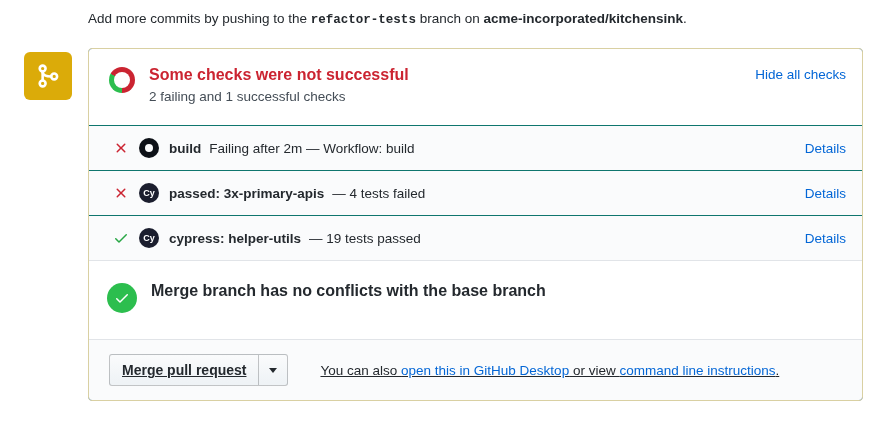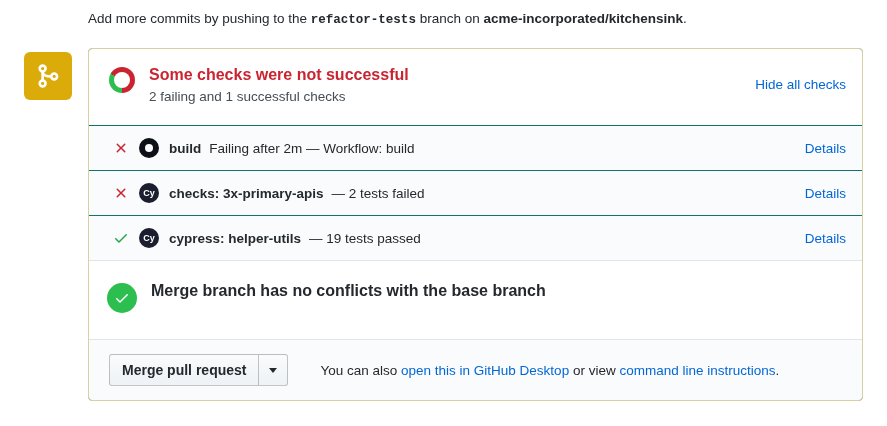--- a/index.html
+++ b/index.html
@@ -33,21 +33,21 @@
   .section-header { display: flex; align-items: flex-start; padding: 16px 16px 21px 20px; background: #fff; }
   .donut {
     width: 26px; height: 26px; border-radius: 50%; flex: none;
     background: conic-gradient(from 180deg, #2cbe4e 0deg 120deg, #cb2431 120deg 360deg);
     position: relative; margin-right: 14px; margin-top: 2px;
   }
   .donut::after { content: ""; position: absolute; inset: 5px; background: #fff; border-radius: 50%; }
   .header-title { font-size: 16px; font-weight: bold; color: #cb2431; line-height: 20px; }
   .header-sub { font-size: 13.5px; color: #444d56; margin-top: 4px; }
   a.link { color: #0366d6; text-decoration: none; font-size: 13.5px; cursor: pointer; }
-  .hide-link { margin-left: auto; margin-top: 12px; }
+  .hide-link { margin-left: auto; margin-top: 2px; }
 
   .check-row {
     display: flex; align-items: center; height: 45px;
     background: #fafbfc; border-top: 1px solid #0f766e;
     padding: 0 16px 0 24px; font-size: 13.5px;
   }
   .status-icon { width: 16px; height: 16px; flex: none; display: block; }
   .ci-icon { width: 20px; height: 20px; border-radius: 50%; flex: none; margin-left: 10px; }
   .ci-circleci { background: #0d1117; position: relative; }
   .ci-circleci::after { content: ""; position: absolute; inset: 6px; background: #fafbfc; border-radius: 50%; }
@@ -61,21 +61,21 @@
 
   .section-status { display: flex; align-items: flex-start; background: #fff; border-top: 1px solid #e1e4e8; padding: 20px 16px 26px 16px; }
   .big-check {
     width: 30px; height: 30px; border-radius: 50%; background: #2cbe4e; flex: none;
     display: flex; align-items: center; justify-content: center;
     margin: 2px 14px 0 2px;
   }
   .status-title { font-size: 16px; font-weight: bold; color: #24292e; line-height: 20px; }
   .status-sub { font-size: 13.5px; color: #444d56; margin-top: 4px; }
 
-  .section-actions { display: flex; align-items: center; background: #fafbfc; border-top: 1px solid #e1e4e8; padding: 14px 16px 14px 20px; }
+  .section-actions { display: flex; align-items: center; background: #fafbfc; border-top: 1px solid #e1e4e8; padding: 14px 16px 14px 20px; text-decoration: underline; }
   .btn-group { display: flex; }
   .btn {
     height: 32px; font-family: inherit; font-size: 14px; font-weight: bold; color: #24292e;
     background: linear-gradient(-180deg, #fafbfc, #eff3f6 90%);
     border: 1px solid rgba(27, 31, 35, 0.25); cursor: pointer;
   }
   .btn-main { padding: 0 12px; border-radius: 3px 0 0 3px; }
   .btn-caret {
     width: 30px; margin-left: -1px; border-radius: 0 3px 3px 0;
     display: flex; align-items: center; justify-content: center;
@@ -121,22 +121,22 @@
     <span class="check-name">build</span>
     <span class="check-desc">Failing after 2m — Workflow: build</span>
     <a href="#" class="link details-link">Details</a>
   </div>
 
   <div class="check-row">
     <svg class="status-icon" viewBox="0 0 16 16" width="16" height="16">
       <path fill="#cb2431" d="M3.72 3.72a.75.75 0 011.06 0L8 6.94l3.22-3.22a.75.75 0 111.06 1.06L9.06 8l3.22 3.22a.75.75 0 11-1.06 1.06L8 9.06l-3.22 3.22a.75.75 0 01-1.06-1.06L6.94 8 3.72 4.78a.75.75 0 010-1.06z"></path>
     </svg>
     <span class="ci-icon ci-cypress">Cy</span>
-    <span class="check-name">checks: 3x-primary-apis</span>
-    <span class="check-desc">— 2 tests failed</span>
+    <span class="check-name">passed: 3x-primary-apis</span>
+    <span class="check-desc">— 4 tests failed</span>
     <a href="#" class="link details-link">Details</a>
   </div>
 
   <div class="check-row">
     <svg class="status-icon" viewBox="0 0 16 16" width="16" height="16">
       <path fill="#28a745" d="M13.78 4.22a.75.75 0 010 1.06l-7.25 7.25a.75.75 0 01-1.06 0L2.22 9.28a.75.75 0 111.06-1.06L6 10.94l6.72-6.72a.75.75 0 011.06 0z"></path>
     </svg>
     <span class="ci-icon ci-cypress">Cy</span>
     <span class="check-name">cypress: helper-utils</span>
     <span class="check-desc">— 19 tests passed</span>

